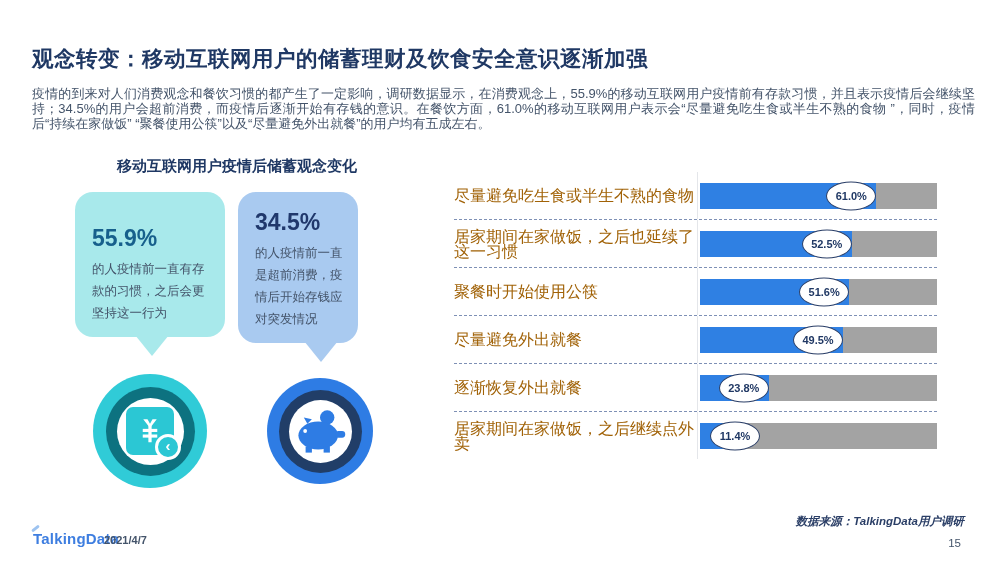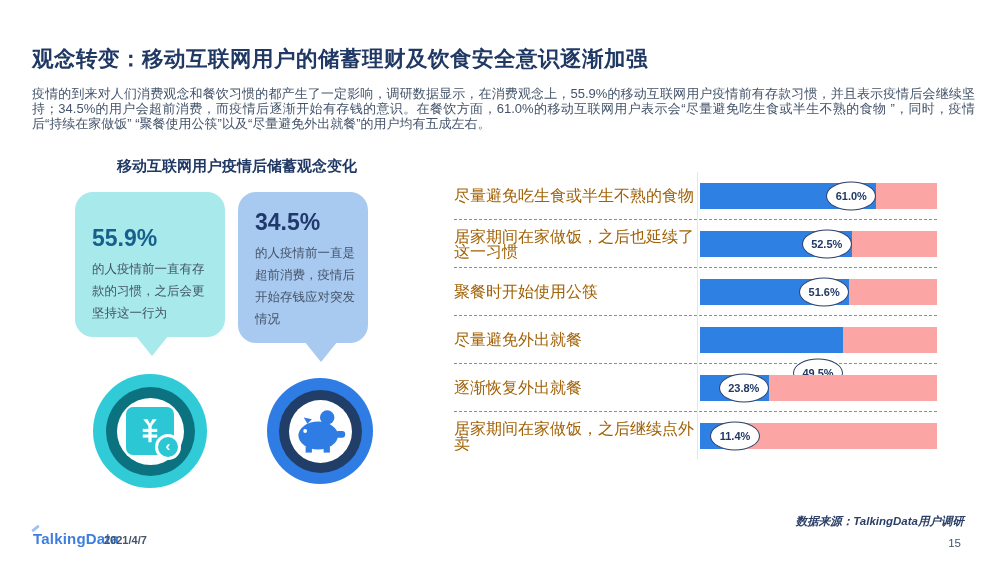--- a/index.html
+++ b/index.html
@@ -19,21 +19,21 @@
   .content{display:flex;margin-top:26px;}
   .col-left{width:410px;flex:0 0 410px;}
   .col-right{flex:1;padding:0 38px 0 12px;box-sizing:border-box;}
   .chart-title{
     margin:0;font-size:15px;font-weight:700;color:#1F3864;text-align:center;
   }
   
   .bubbles{display:flex;gap:13px;margin:16px 0 0 43px;align-items:flex-start;}
   .bubble{position:relative;border-radius:18px;padding:17px 13px 13px 17px;box-sizing:border-box;}
   .bubble-0{width:150px;min-height:127px;background:#A8E9EB;}
-  .bubble-1{width:130px;min-height:132px;background:#A9CAF0;}
+  .bubble-1{width:120px;min-height:132px;background:#A9CAF0;}
   .bubble-value{font-size:23px;font-weight:700;margin:0 0 6px 0;}
   .bubble-0 .bubble-value{color:#17608C;margin-top:16px;}
   .bubble-1 .bubble-value{color:#20386C;}
   .bubble-desc{font-size:12.5px;line-height:22px;color:#44546A;}
   .tail{position:absolute;bottom:-19px;width:0;height:0;
         border-left:17px solid transparent;border-right:17px solid transparent;}
   .bubble-0 .tail{left:60px;border-top:21px solid #A8E9EB;}
   .bubble-1 .tail{left:66px;border-top:21px solid #A9CAF0;}
   .icon-row{display:flex;align-items:center;gap:60px;margin:31px 0 0 61px;}
   .ring{border-radius:50%;display:flex;align-items:center;justify-content:center;}
@@ -50,21 +50,21 @@
   .money-badge{position:absolute;right:-7px;bottom:-5px;width:20px;height:20px;border-radius:50%;
                background:#2BC7D4;border:3px solid #fff;color:#fff;font-weight:700;font-size:15px;
                line-height:18px;text-align:center;}
   
   .bar-rows{margin-top:15px;}
   .bar-row{display:flex;align-items:center;height:47px;border-bottom:1px dashed #7E90B5;}
   .bar-row.last{border-bottom:none;}
   .bar-label{width:243px;flex:0 0 243px;font-size:16px;color:#a16207;line-height:15px;}
   .bar-zone{flex:1;position:relative;height:47px;border-left:1px solid #E4E6EA;
             display:flex;align-items:center;padding-left:2px;box-sizing:border-box;}
-  .bar-track{position:relative;width:100%;height:26px;background:#fca5a5;}
+  .bar-track{position:relative;width:100%;height:26px;background:#a3a3a3;}
   .bar-fill{position:absolute;left:0;top:0;height:26px;background:#2F80E3;}
   .bar-ellipse{position:absolute;top:50%;transform:translate(-100%,-50%);
                width:50px;height:29px;border-radius:50%;background:#fff;border:1.5px solid #2B3F68;
                display:flex;align-items:center;justify-content:center;box-sizing:border-box;}
   .bar-ellipse span{font-size:11px;font-weight:700;color:#203864;}
   
   .logo{position:absolute;left:33px;bottom:15px;font-size:15px;font-weight:700;color:#3E7EE0;letter-spacing:.2px;}
   .logo-tick{position:absolute;top:-3px;left:-2px;width:9px;height:3px;background:#9DC3F0;
              transform:rotate(-38deg);border-radius:2px;}
   .footer-date{position:absolute;left:104px;bottom:16px;font-size:11px;font-weight:600;color:#44546A;}
@@ -172,21 +172,21 @@
         </div>
       </div>
     </div>
   </div>
 
   <div class="bar-row">
     <div class="bar-label">尽量避免外出就餐</div>
     <div class="bar-zone">
       <div class="bar-track">
         <div class="bar-fill" style="width: 60.3659%;"></div>
-        <div class="bar-ellipse" style="left: max(60.3659%, 60px); margin-top: 33px;">
+        <div class="bar-ellipse" style="left: max(60.3659%, 60px);">
           <span>49.5%</span>
         </div>
       </div>
     </div>
   </div>
 
   <div class="bar-row">
     <div class="bar-label">逐渐恢复外出就餐</div>
     <div class="bar-zone">
       <div class="bar-track">

